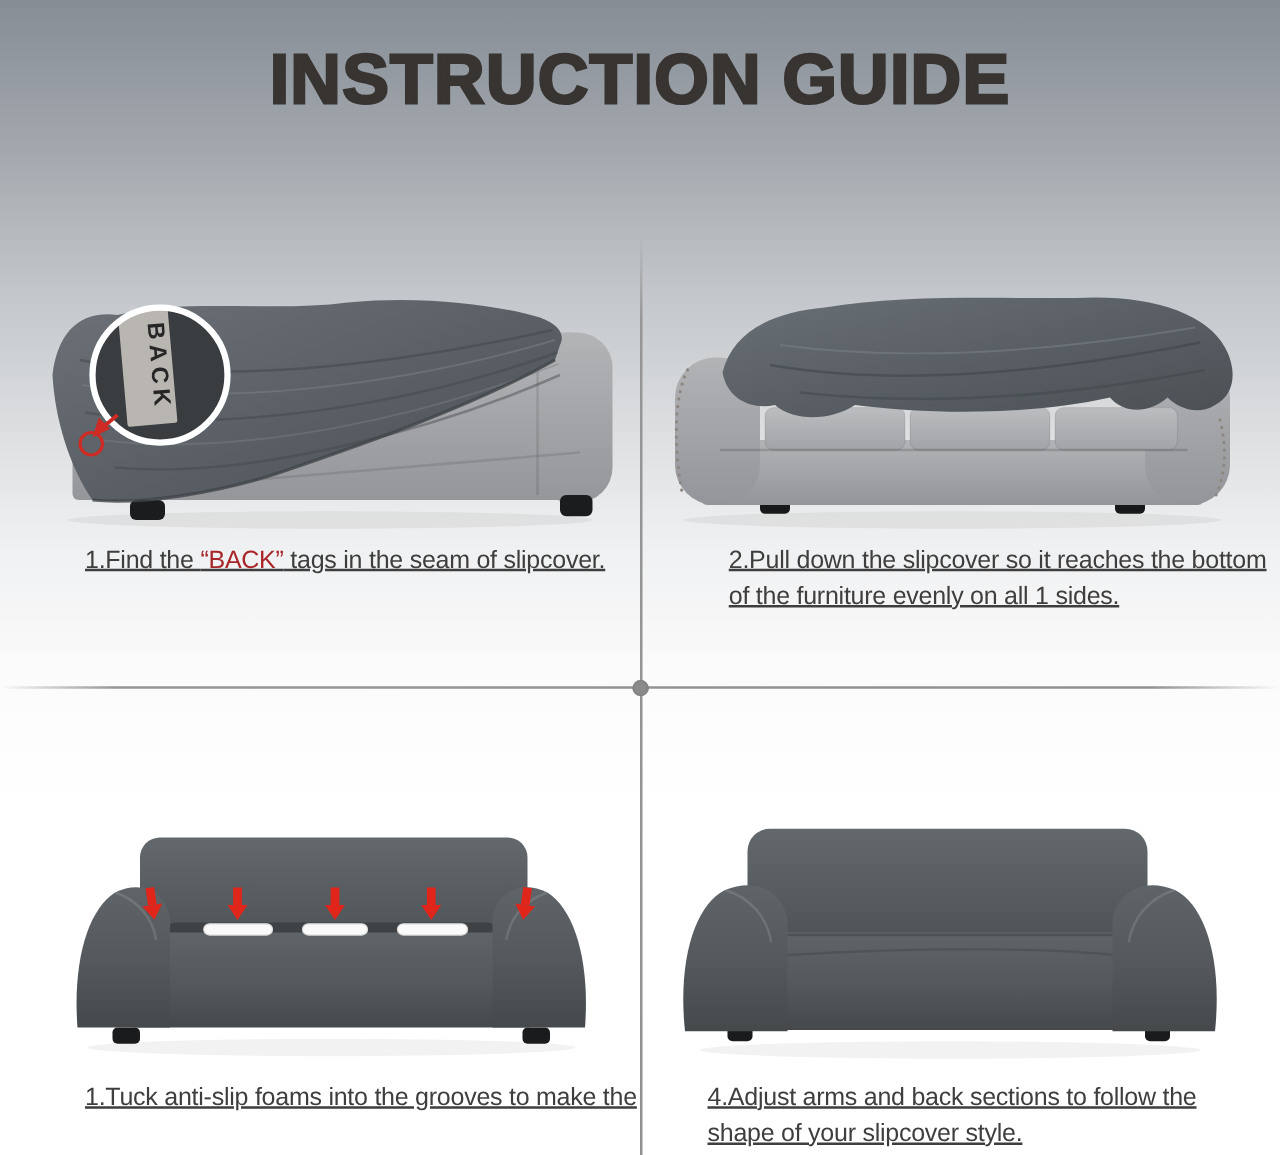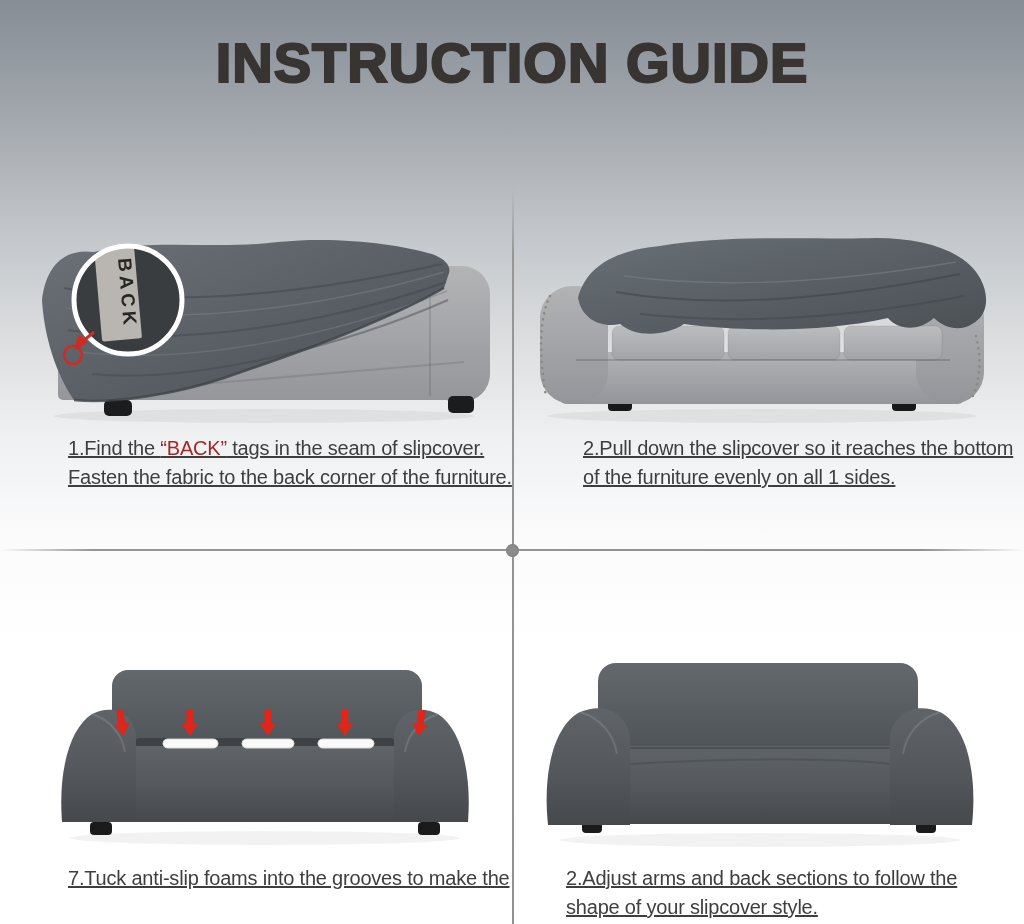--- a/index.html
+++ b/index.html
@@ -139,21 +139,20 @@
         <path d="M58,66 C66,34 96,18 140,14 C210,2 300,8 356,6 C406,6 446,20 460,46 C470,64 468,84 452,92 C440,100 424,96 414,86 C398,100 378,98 368,86 C306,100 226,100 164,92 C146,104 116,106 100,92 C82,96 62,88 58,66 Z" fill="url(#cover2)"></path>
         <path d="M96,60 C200,78 320,66 440,42" stroke="#3f4448" stroke-width="2" opacity="0.55" fill="none"></path>
         <path d="M120,82 C230,94 340,84 444,64" stroke="#3f4448" stroke-width="2" opacity="0.45" fill="none"></path>
         <path d="M104,44 C210,58 330,48 436,30" stroke="#7e858a" stroke-width="1.5" opacity="0.5" fill="none"></path>
       </g>
     </svg>
   </figure>
 
   <p class="caption c1">
     <span class="ln"><span>1.Find the </span><span class="red">“BACK”</span><span> tags in the seam of slipcover.</span></span>
-    <span class="ln">Fasten the fabric to the back corner of the furniture.</span>
   </p>
   <p class="caption c2">
     <span class="ln">2.Pull down the slipcover so it reaches the bottom</span>
     <span class="ln">of the furniture evenly on all 1 sides.</span>
   </p>
 
   <div class="divider-h"></div>
   <div class="divider-v"></div>
   <div class="divider-dot"></div>
 
@@ -233,20 +232,20 @@
         <path d="M110,114 C240,106 340,110 370,114" stroke="rgba(0,0,0,0.12)" stroke-width="2" fill="none"></path>
         <path d="M28,175 C22,118 36,74 60,62 C84,52 106,62 110,86 L110,175 Z" fill="url(#velvet4)"></path>
         <path d="M452,175 C458,118 444,74 420,62 C396,52 374,62 370,86 L370,175 Z" fill="url(#velvet4)"></path>
         <path d="M60,62 C80,68 94,84 97,104" stroke="rgba(255,255,255,0.12)" stroke-width="2" fill="none"></path>
         <path d="M420,62 C400,68 386,84 383,104" stroke="rgba(255,255,255,0.12)" stroke-width="2" fill="none"></path>
       </g>
     </svg>
   </figure>
 
   <p class="caption c3">
-    <span class="ln">7.Tuck anti-slip foams into the grooves to make the</span>
+    <span class="ln">1.Tuck anti-slip foams into the grooves to make the</span>
   </p>
   <p class="caption c4">
-    <span class="ln">2.Adjust arms and back sections to follow the</span>
+    <span class="ln">4.Adjust arms and back sections to follow the</span>
     <span class="ln">shape of your slipcover style.</span>
   </p>
 
 </div>
 
 </body></html>

